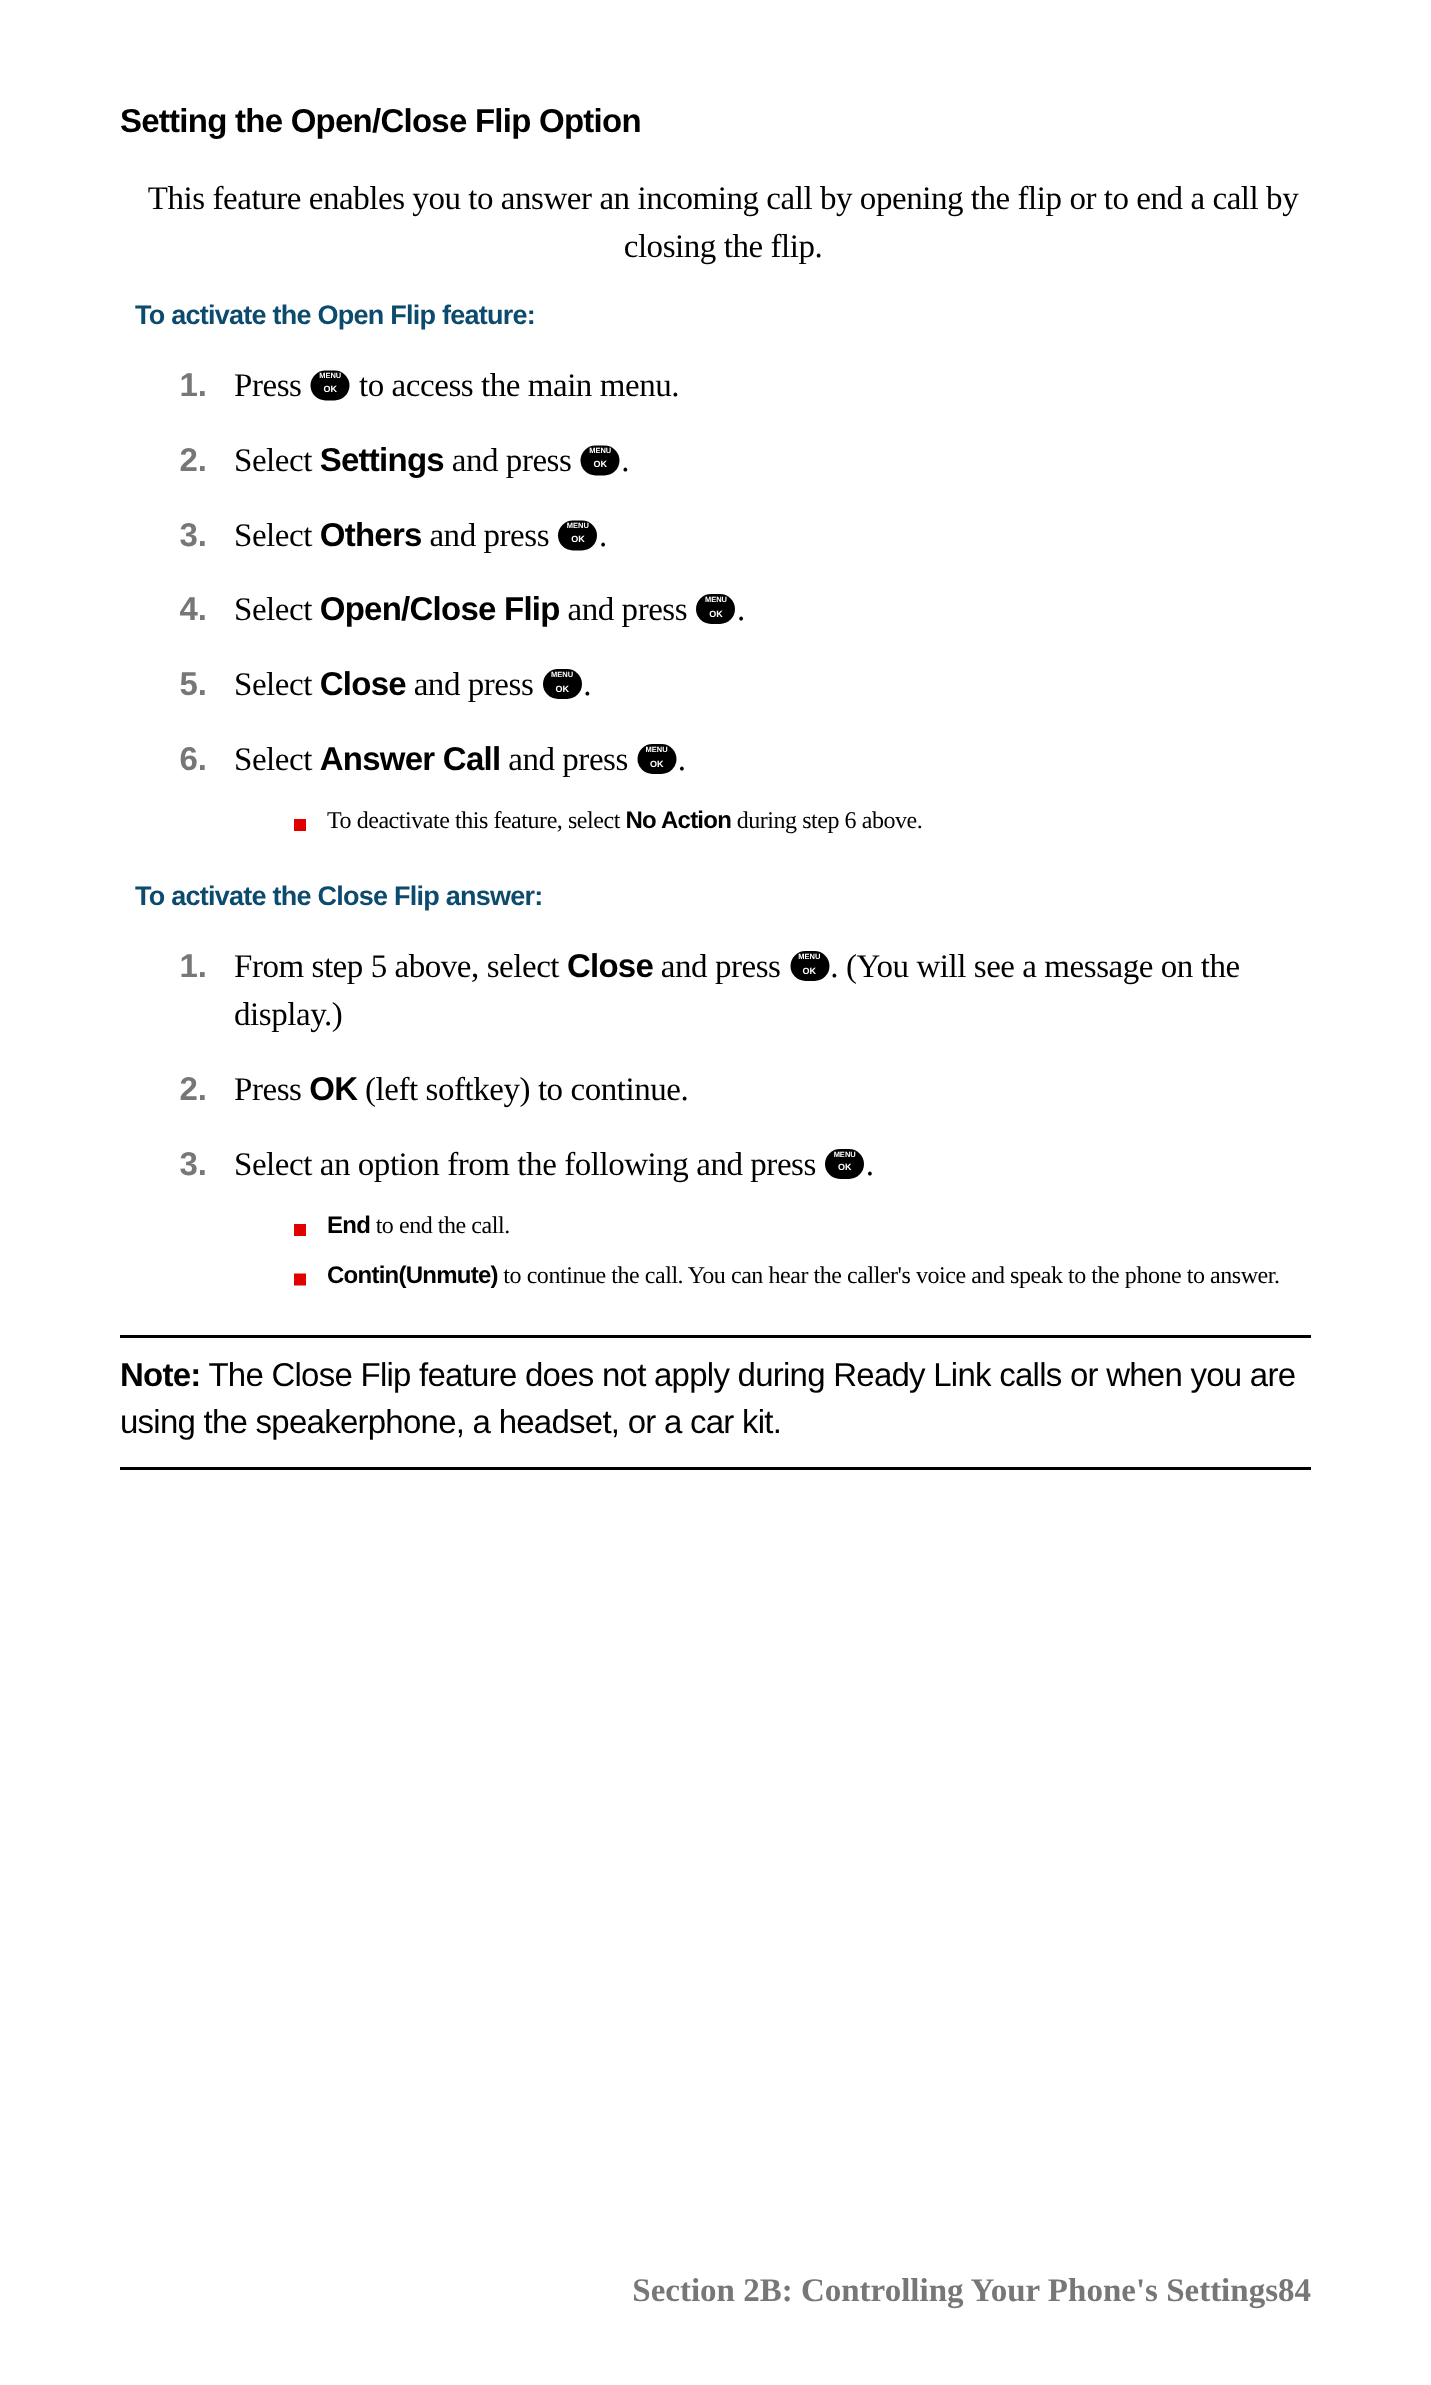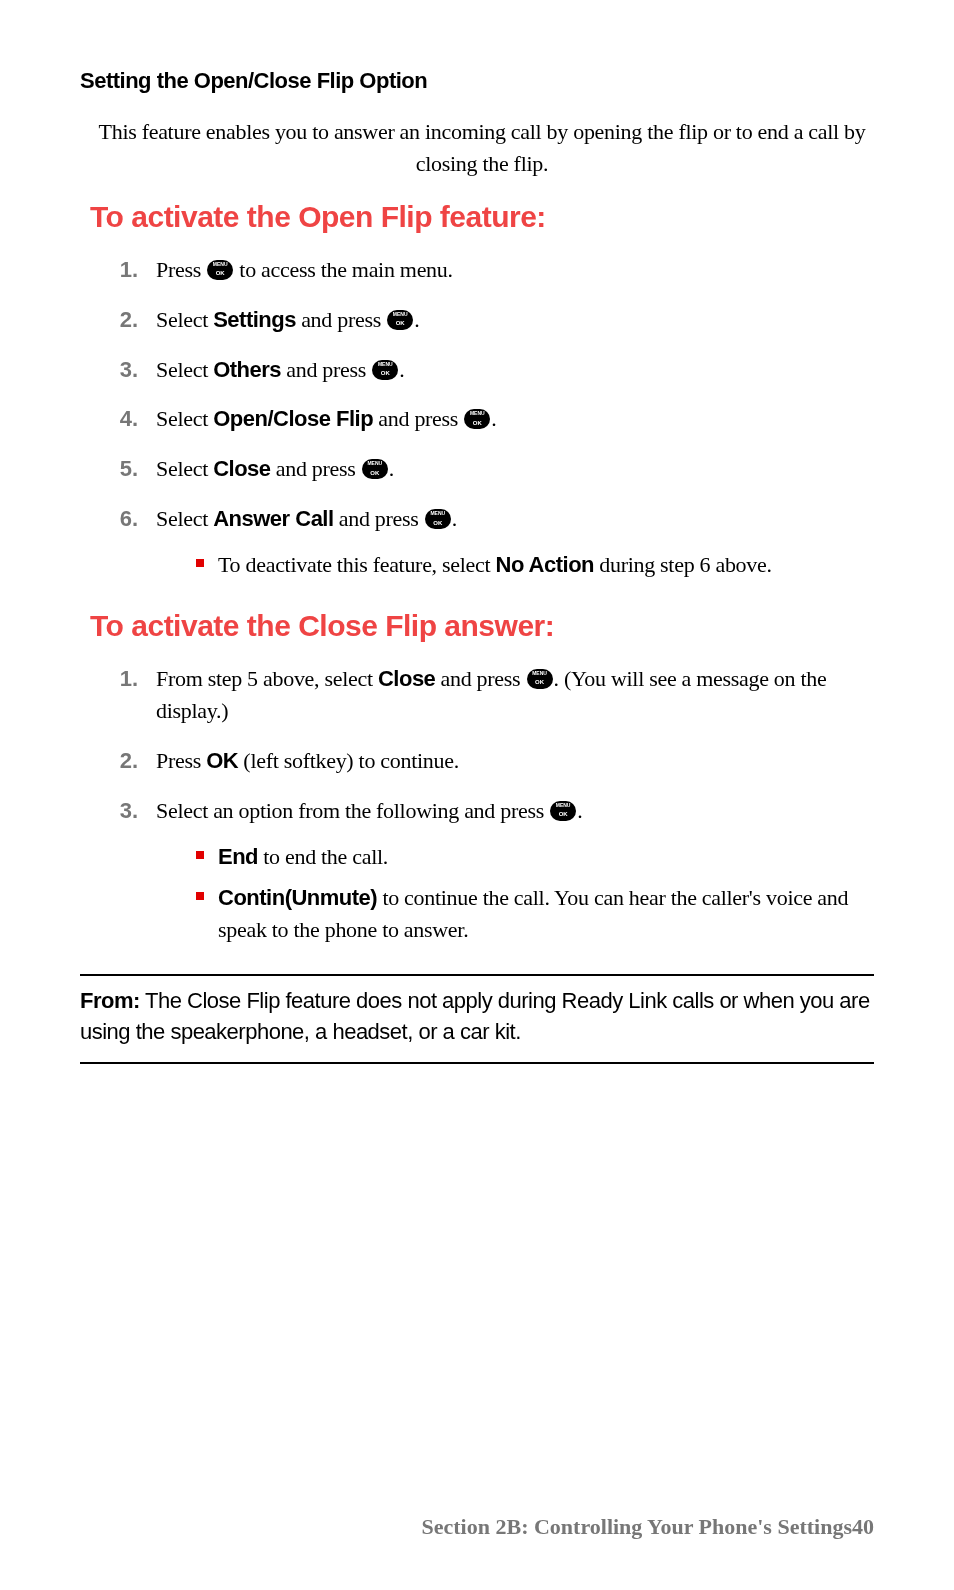--- a/index.html
+++ b/index.html
@@ -25,22 +25,22 @@
       font-size: 22px;
       line-height: 1.45;
       margin-bottom: 20px;
       margin-left: 10px;
       letter-spacing: -0.3px;
       text-align: center;
     }
     p.subheading {
       font-family: 'Helvetica Neue', Helvetica, Arial, sans-serif;
       font-weight: 700;
-      color: #ef4444;
-      font-size: 30px;
+      color: #0c4a6e;
+      font-size: 18px;
       margin: 18px 0 20px 10px;
       letter-spacing: -0.5px;
     }
     ol.steps {
       list-style: none;
       margin-left: 30px;
     }
     ol.steps > li {
       display: flex;
       margin-bottom: 18px;
@@ -98,21 +98,21 @@
       margin-bottom: 10px;
       line-height: 1.45;
     }
     ul.sub .bullet {
       width: 8px; height: 8px;
       background: #e10000;
       margin-top: 10px;
       margin-right: 14px;
       flex: 0 0 8px;
     }
-    ul.sub .bullet-body { flex: 1; font-size: 22px; letter-spacing: -0.3px; }
+    ul.sub .bullet-body { flex: 1; font-size: 16px; letter-spacing: -0.3px; }
     .note-block {
       border-top: 2px solid #000;
       border-bottom: 2px solid #000;
       padding: 10px 0 14px 0;
       margin-top: 18px;
       font-family: 'Helvetica Neue', Helvetica, Arial, sans-serif;
       font-size: 22px;
       line-height: 1.4;
       letter-spacing: -0.5px;
     }
@@ -214,19 +214,19 @@
           <span class="bullet-body">
             <span class="boldsel">Contin(Unmute)</span><span> to continue the call. You can hear the caller's voice and speak to the phone to answer.</span>
           </span>
         </li>
       </ul>
     </span>
   </li>
 </ol>
 
 <div class="note-block">
-  <span class="note-label">From:</span><span> The Close Flip feature does not apply during Ready Link calls or when you are using the speakerphone, a headset, or a car kit.</span>
+  <span class="note-label">Note:</span><span> The Close Flip feature does not apply during Ready Link calls or when you are using the speakerphone, a headset, or a car kit.</span>
 </div>
 
 <div class="footer">
   <span>Section 2B: Controlling Your Phone's Settings</span>
-  <span>40</span>
+  <span>84</span>
 </div>
 
 </body></html>

